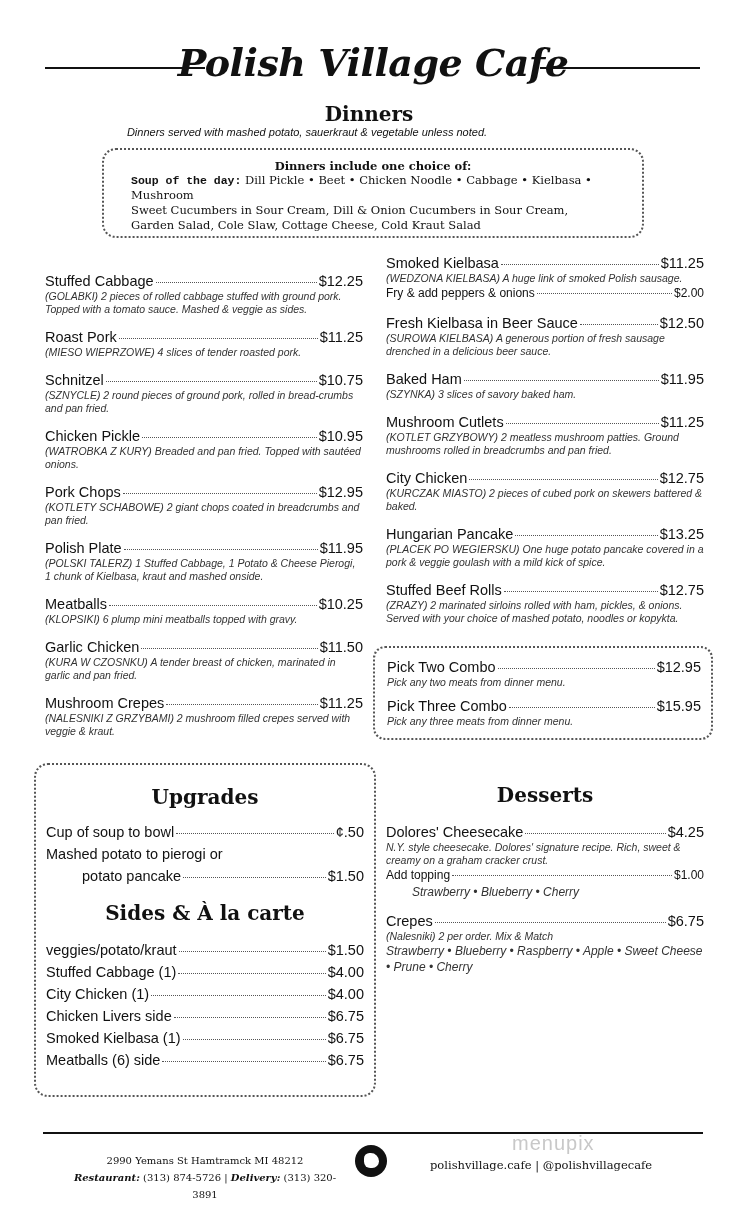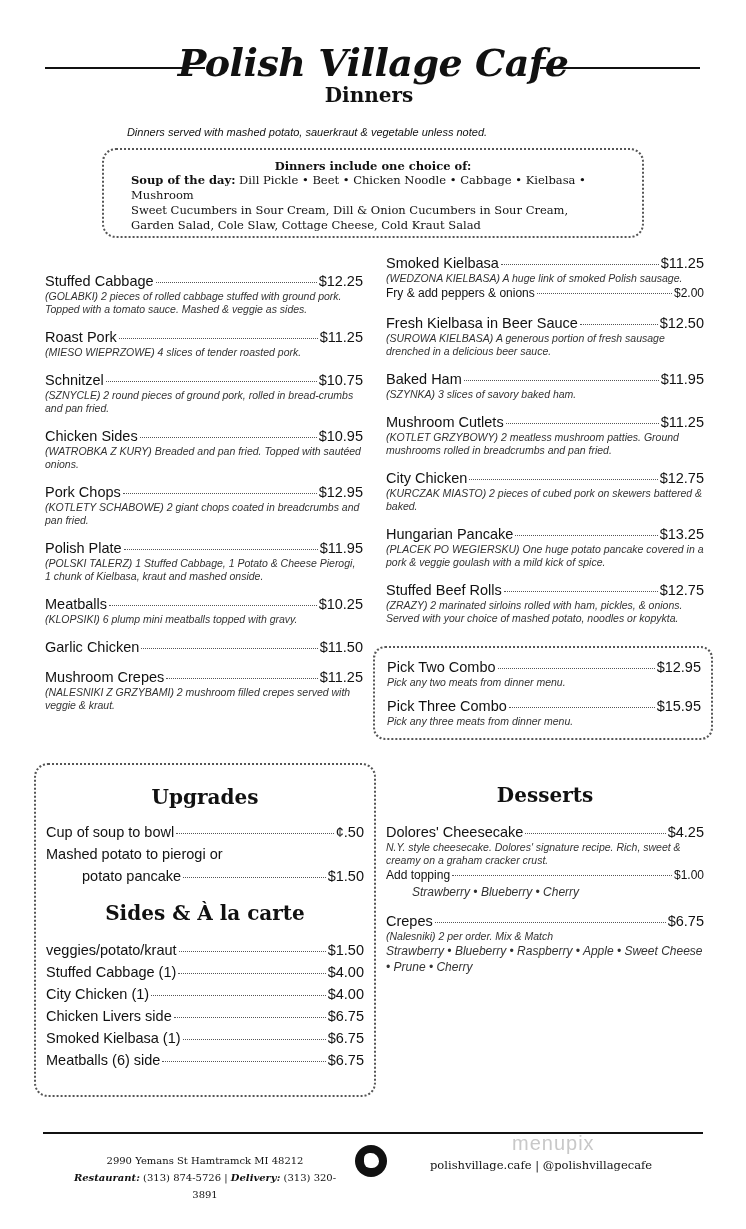--- a/index.html
+++ b/index.html
@@ -7,28 +7,28 @@
   body { position: relative; font-family: "Liberation Sans", sans-serif; color: #111; overflow: hidden; }
 
   .title-row { position: absolute; top: 38px; left: 0; width: 746px; height: 56px; padding-left: 40px; }
   .title-line { position: absolute; top: 29px; height: 2px; background: #111; }
   .title-line.l { left: 45px; width: 160px; }
   .title-line.r { left: 540px; width: 160px; }
   .title { position: absolute; left: 0; width: 746px; top: 2px; text-align: center;
            font-family: "DejaVu Serif", serif; font-style: italic; font-weight: bold; font-size: 38px; letter-spacing: -0.5px; }
 
   .section-head { font-family: "DejaVu Serif", serif; font-weight: bold; text-align: center; font-size: 20px; }
-  .dinners-head { position: absolute; top: 83px; left: 0; width: 738px; }
+  .dinners-head { position: absolute; top: 102px; left: 0; width: 738px; }
   .dinners-sub { position: absolute; top: 126px; left: 0; width: 614px; text-align: center; font-style: italic; font-size: 11px; }
 
   .include-box { position: absolute; top: 148px; left: 102px; width: 542px; height: 90px;
                  border: 2px dotted #555; border-radius: 14px; font-family: "DejaVu Serif", serif; font-size: 11.5px; }
   .include-box .ititle { text-align: center; font-weight: bold; margin-top: 9px; font-size: 11.5px; }
   .include-box .iline { padding-left: 27px; line-height: 15px; }
-  .include-box b { font-weight: bold; }
+  .include-box b { font-weight: bold; font-family: Liberation Mono, monospace; }
 
   .col { position: absolute; width: 318px; }
   .col.left { left: 45px; top: 254px; margin-top: 18px; }
   .col.right { left: 386px; top: 254px; }
 
   .item { margin-bottom: 12px; }
   .row { display: flex; align-items: baseline; font-size: 14.5px; line-height: 18px; }
   .row .name { white-space: nowrap; }
   .row .dots { flex: 1; border-bottom: 1px dotted #555; margin: 0 2px; transform: translateY(-3px); min-width: 8px; }
   .row .price { white-space: nowrap; }
@@ -99,21 +99,21 @@
   <div class="item">
       <div class="row">
         <span class="name">Schnitzel</span>
         <span class="dots"></span>
         <span class="price">$10.75</span>
       </div>
       <div class="desc">(SZNYCLE) 2 round pieces of ground pork, rolled in bread-crumbs and pan fried.</div>
     </div>
   <div class="item">
       <div class="row">
-        <span class="name">Chicken Sides</span>
+        <span class="name">Chicken Pickle</span>
         <span class="dots"></span>
         <span class="price">$10.95</span>
       </div>
       <div class="desc">(WATROBKA Z KURY) Breaded and pan fried. Topped with sautéed onions.</div>
     </div>
   <div class="item">
       <div class="row">
         <span class="name">Pork Chops</span>
         <span class="dots"></span>
         <span class="price">$12.95</span>
@@ -135,20 +135,21 @@
         <span class="price">$10.25</span>
       </div>
       <div class="desc">(KLOPSIKI) 6 plump mini meatballs topped with gravy.</div>
     </div>
   <div class="item">
       <div class="row">
         <span class="name">Garlic Chicken</span>
         <span class="dots"></span>
         <span class="price">$11.50</span>
       </div>
+      <div class="desc">(KURA W CZOSNKU) A tender breast of chicken, marinated in garlic and pan fried.</div>
     </div>
   <div class="item">
       <div class="row">
         <span class="name">Mushroom Crepes</span>
         <span class="dots"></span>
         <span class="price">$11.25</span>
       </div>
       <div class="desc">(NALESNIKI Z GRZYBAMI) 2 mushroom filled crepes served with veggie &amp; kraut.</div>
     </div>
 </div>

